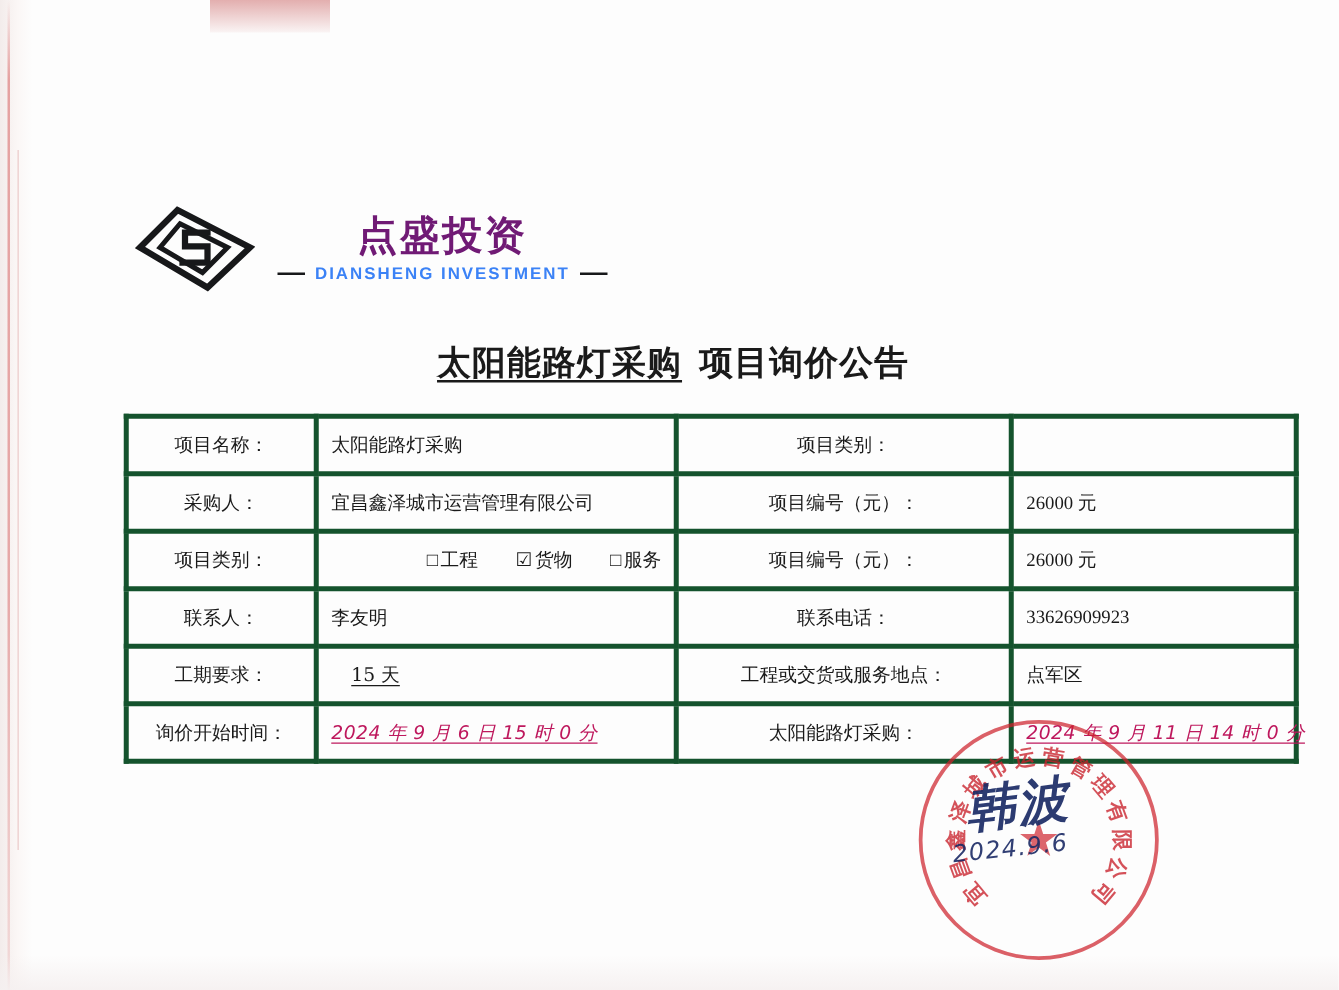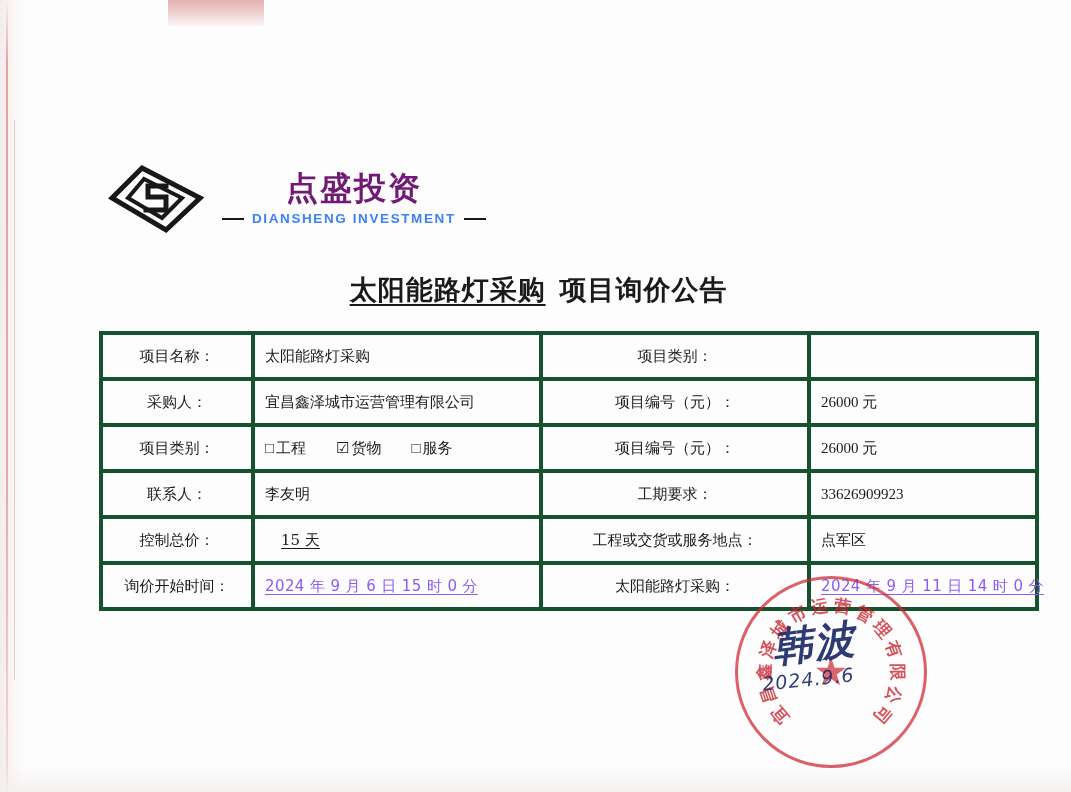--- a/index.html
+++ b/index.html
@@ -153,34 +153,36 @@
     font-family: "DejaVu Serif", serif;
     text-decoration: underline;
     text-underline-offset: 3px;
     margin-left: 16px;
   }
   .checks {
     display: flex;
     gap: 30px;
     font-size: 15px;
     white-space: nowrap;
+    justify-content: flex-end;
   }
   .checks span.box {
     letter-spacing: 2px;
   }
   .datetime {
     font-family: "DejaVu Serif", serif;
     text-decoration: underline;
     text-underline-offset: 3px;
     letter-spacing: 0.4px;
     white-space: nowrap;
   }
   .dt-ink {
     font-family: "DejaVu Sans", sans-serif;
-    color: #8b5cf6;
+    font-style: italic;
+    color: #be185d;
   }
 
   
   .stamp {
     position: absolute;
     left: 735px;
     top: 576px;
     width: 192px;
     height: 192px;
   }
@@ -296,25 +298,25 @@
             <span><span class="box">☑</span><span>货物</span></span>
             <span><span class="box">□</span><span>服务</span></span>
           </div>
         </td>
         <td class="lbl2">项目编号（元）：</td>
         <td class="val2">26000 元</td>
       </tr>
       <tr>
         <td class="lbl">联系人：</td>
         <td class="val">李友明</td>
-        <td class="lbl2">工期要求：</td>
+        <td class="lbl2">联系电话：</td>
         <td class="val2">33626909923</td>
       </tr>
       <tr>
-        <td class="lbl">控制总价：</td>
+        <td class="lbl">工期要求：</td>
         <td class="val"><span class="hand">15 天</span></td>
         <td class="lbl2">工程或交货或服务地点：</td>
         <td class="val2">点军区</td>
       </tr>
       <tr>
         <td class="lbl">询价开始时间：</td>
         <td class="val"><span class="datetime dt-ink">2024 年 9 月 6 日 15 时 0 分</span></td>
         <td class="lbl2">太阳能路灯采购：</td>
         <td class="val2"><span class="datetime dt-ink">2024 年 9 月 11 日 14 时 0 分</span></td>
       </tr>

